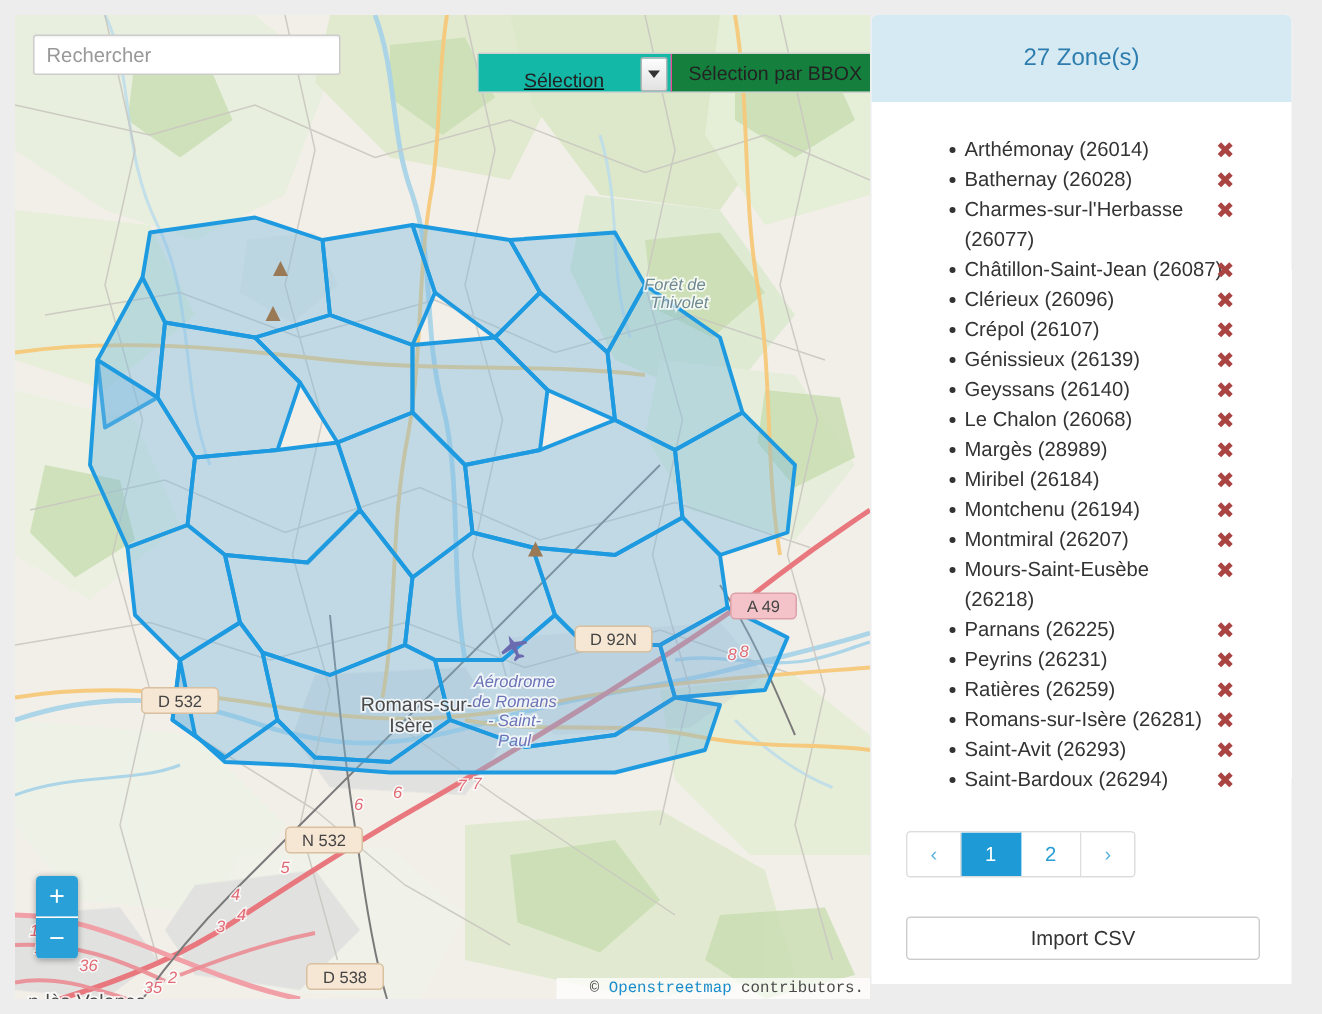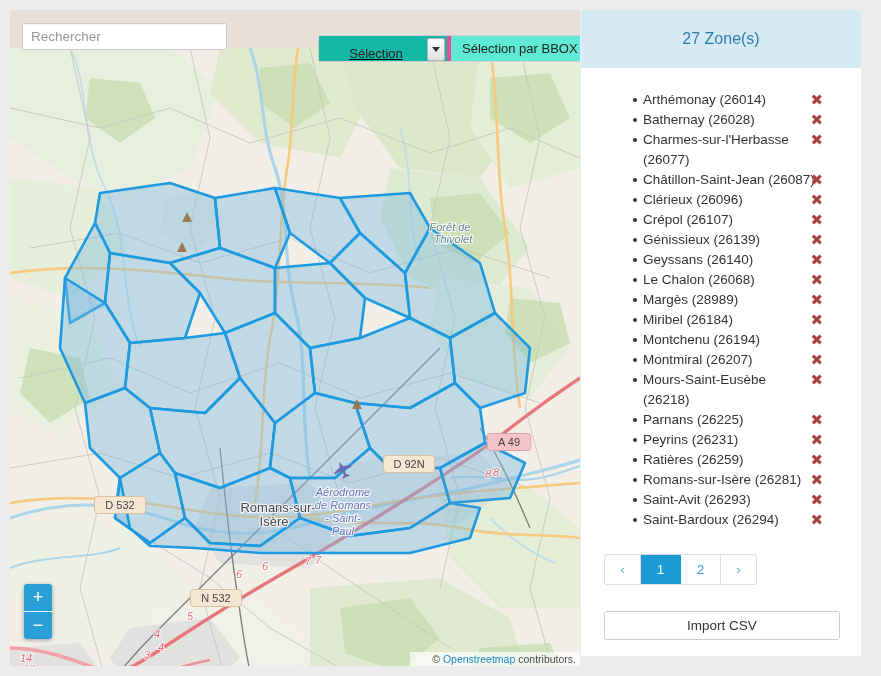--- a/index.html
+++ b/index.html
@@ -22,21 +22,20 @@
     left: 10px;
     top: 10px;
     width: 570px;
     height: 656px;
     overflow: hidden;
     background: #e8e0d8;
   }
   #map-canvas {
     position: absolute;
     inset: 0;
-    margin-top: 38px;
   }
   #map-svg { display: block; }
 
   
   #map-toolbar {
     position: absolute;
     left: 0; top: 0;
     width: 570px;
     height: 52px;
     display: flex;
@@ -108,22 +107,22 @@
     border-top: 5px solid #333;
     display: block;
   }
   .bbox-btn {
     display: flex;
     align-items: center;
     justify-content: center;
     padding: 0 11px;
     font-size: 13px;
     color: #222;
-    background: #5eead4;
-    border-left: 4px solid #ec4899;
+    background: #15803d;
+    border-left: 1px solid #ec4899;
     white-space: nowrap;
   }
 
   
   #zoom-controls {
     position: absolute;
     left: 14px;
     bottom: 27px;
     width: 28px;
     border-radius: 3px;
@@ -144,20 +143,21 @@
 
   
   #map-attr {
     position: absolute;
     right: 0;
     bottom: 0;
     background: rgba(255,255,255,.72);
     font-size: 10.5px;
     color: #4a4a4a;
     padding: 1px 4px 1px 22px;
+    font-family: Liberation Mono, monospace;
   }
   #map-attr a { color: #1a8ccc; text-decoration: none; }
 
   
   #side-panel {
     position: absolute;
     left: 581px;
     top: 10px;
     width: 280px;
     height: 646px;

